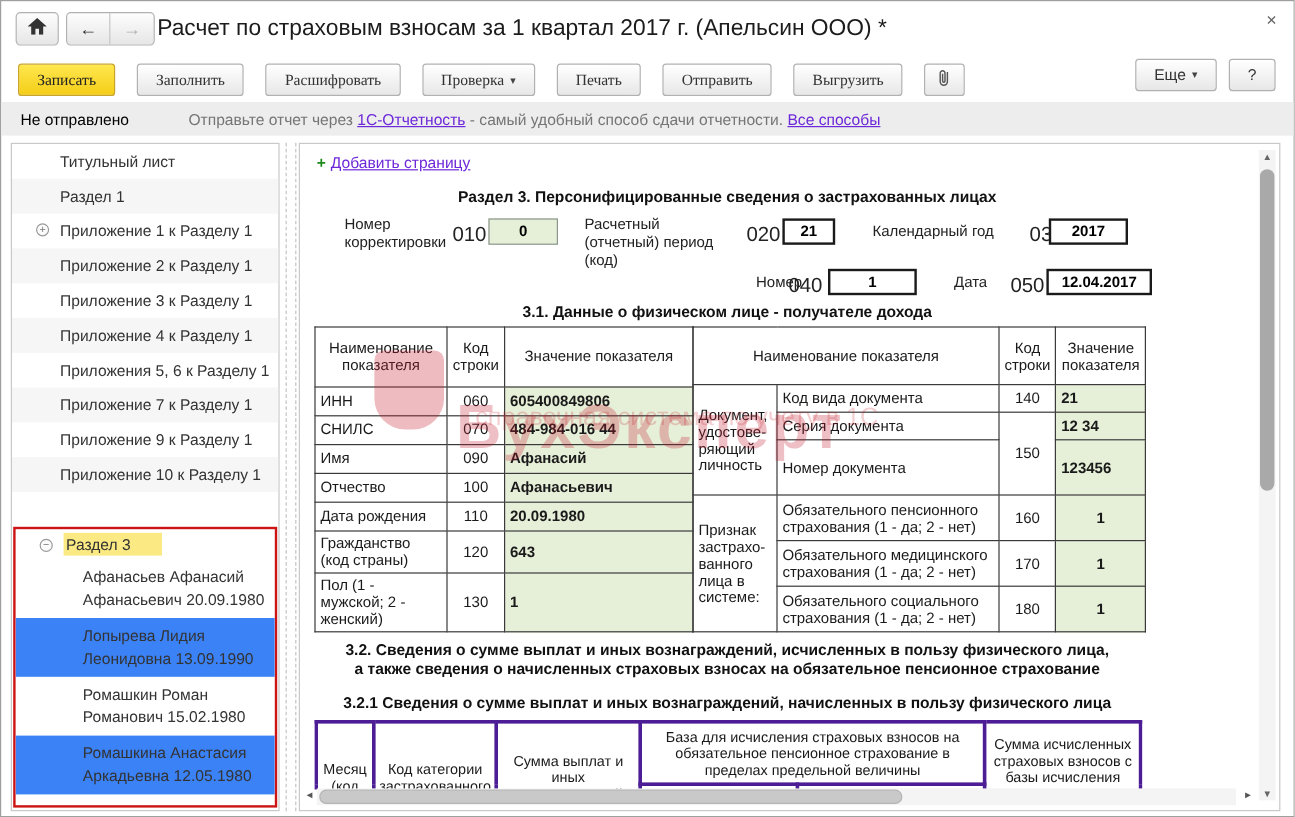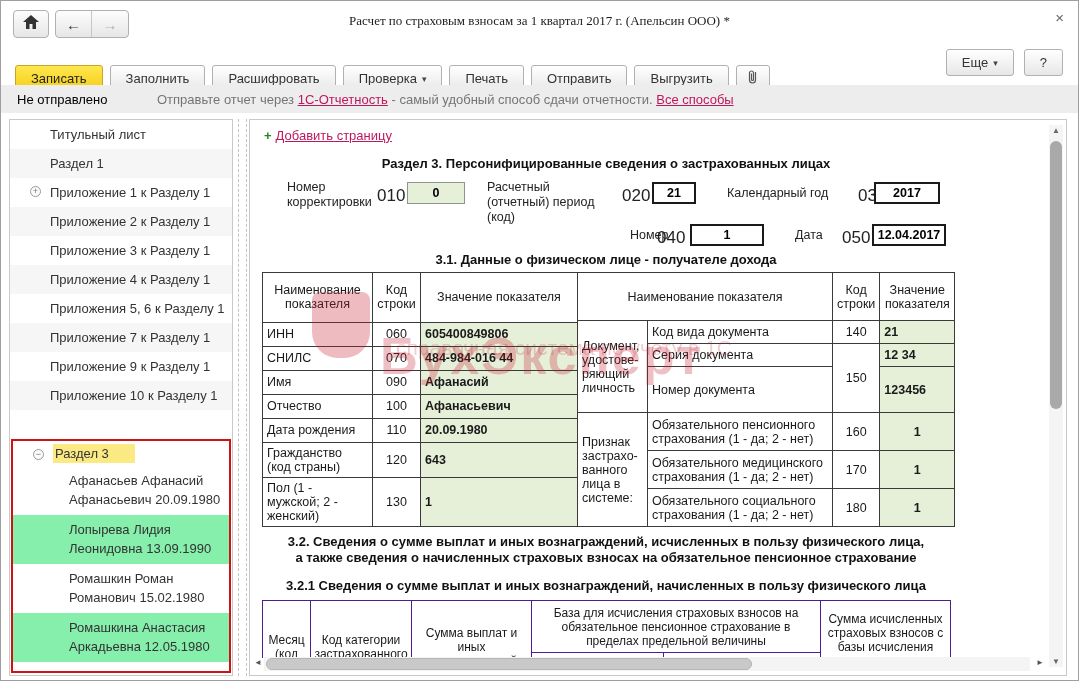--- a/index.html
+++ b/index.html
@@ -13,57 +13,57 @@
              border:1px solid #b1b1b1; border-radius:4px; display:flex; align-items:center;
              justify-content:center; color:#333; cursor:pointer; }
   #home-btn { left:12px; width:36px; }
   #nav-group { position:absolute; top:9px; left:54px; width:74px; height:28px;
                background:linear-gradient(#fdfdfd,#e6e6e6); border:1px solid #b1b1b1;
                border-radius:4px; display:flex; }
   .nav-half { width:50%; display:flex; align-items:center; justify-content:center;
               font-size:15px; font-weight:bold; }
   .nav-back { color:#333; border-right:1px solid #c6c6c6; }
   .nav-fwd  { color:#b0b0b0; }
-  #win-title { position:absolute; top:12px; left:130px; right:130px; text-align:center;
-               font-size:13px; color:#1c1c1c; white-space:nowrap; overflow:hidden;font-family:Liberation Serif, serif; }
+  #win-title { position:absolute; top:12px; left:130px; right:130px; 
+               font-size:19px; color:#1c1c1c; white-space:nowrap; overflow:hidden; }
   #win-close { position:absolute; top:8px; right:14px; font-size:15px; color:#666; cursor:pointer; }
 
   
-  #toolbar { position:absolute; top:64px; left:14px; display:flex; gap:7px; }
+  #toolbar { position:absolute; top:52px; left:14px; display:flex; gap:18px;font-family:Liberation Serif, serif; }
   .tb-btn { height:27px; padding:0 15px; background:linear-gradient(#ffffff,#e7e7e7);
             border:1px solid #b1b1b1; border-radius:3px; font-size:13px; color:#333;
             display:flex; align-items:center; gap:5px; cursor:pointer; white-space:nowrap; }
   .tb-btn .caret { font-size:9px; color:#444; }
   .tb-save { background:linear-gradient(#ffe74e,#f4cd17); border-color:#c9a42b; color:#222; }
   .tb-clip { padding:0 10px; }
   #toolbar-right { position:absolute; top:48px; right:15px; display:flex; gap:10px; }
 
   
   #statusbar { position:absolute; top:84px; left:0; width:1079px; height:28px; background:#ededed;
                font-size:13px; display:flex; align-items:center; }
   #status-state { margin-left:16px; color:#000000; width:140px; }
   #status-msg { color:#757575; }
-  .lnk { color:#be185d; text-decoration:underline; cursor:pointer; }
+  .lnk { color:#6d28d9; text-decoration:underline; cursor:pointer; }
 
   
   #sidebar { position:absolute; left:8px; top:118px; width:224px; height:557px;
              border:1px solid #c9c9c9; background:#fff; overflow:hidden; }
   .nav-item { position:relative; padding:6px 6px 6px 40px; font-size:13px; color:#333;
               line-height:17px; cursor:pointer; }
   .nav-item.alt { background:#f6f6f6; }
   .expander { position:absolute; left:20px; top:8px; width:11px; height:11px; border:1px solid #9a9a9a;
               border-radius:50%; font-size:9px; line-height:9px; text-align:center; color:#777;
               background:#fbfbfb; }
   #section3-wrap { position:absolute; left:1px; right:1px; top:319px; bottom:2px;
                    border:2px solid #cc1414; overflow:hidden; background:#fff; }
   .sec3-head { position:relative; padding:5px 6px 5px 40px; font-size:13px; color:#333; cursor:pointer; }
   .sec3-head .hl { background:#fbe983; padding:2px 26px 2px 2px; }
   .person { position:relative; padding:5px 8px 6px 56px; font-size:13px; color:#333;
             line-height:19px; cursor:pointer; }
-  .person.alt { background:#86efac; }
+  .person.alt { background:#3b82f6; }
 
   #splitter { position:absolute; left:237px; top:118px; width:9px; height:557px;
               border-left:1px dashed #c3c3c3; border-right:1px dashed #c3c3c3; cursor:col-resize; }
 
   
   #main { position:absolute; left:248px; top:118px; width:818px; height:557px;
           border:1px solid #c9c9c9; background:#fff; overflow:hidden; }
   #add-page { position:absolute; left:14px; top:8px; font-size:13px; cursor:pointer; }
   #add-page .plus { color:#1d8a1d; font-weight:bold; margin-right:4px; }
   .centered { position:absolute; left:0; width:712px; text-align:center; font-weight:bold;
@@ -90,21 +90,21 @@
   #wm { position:absolute; left:50px; top:158px; width:640px; pointer-events:none; }
   #wm .shield { position:absolute; left:12px; top:14px; width:58px; height:66px;
                 background:rgba(195,30,45,.30); border-radius:8px 8px 26px 26px; }
   #wm .l1 { position:absolute; left:80px; top:0; font-size:52px; font-weight:bold;
             color:rgba(195,30,45,.28); letter-spacing:2px; white-space:nowrap;margin-top:48px; }
   #wm .l2 { position:absolute; left:96px; top:58px; font-size:21px;
             color:rgba(195,30,45,.22); white-space:nowrap; }
 
   
   #t321-clip { position:absolute; left:12px; top:480px; width:690px; height:58px; overflow:hidden; }
-  #t321 td { border:1px solid #4c1d95; font-size:12px; color:#1a1a1a; padding:2px 3px;
+  #t321 td { border:3px solid #4c1d95; font-size:12px; color:#1a1a1a; padding:2px 3px;
              text-align:center; vertical-align:middle; }
   #t321 .r1 td { height:52px; }
   #t321 .r2 td { height:40px; vertical-align:top; }
 
   
   .sb-track-v { position:absolute; right:3px; top:5px; width:14px; height:542px; background:#f4f4f4; }
   .sb-thumb-v { position:absolute; left:1px; top:16px; width:12px; height:268px; background:#a9a9a9;
                 border-radius:6px; }
   .sb-arrow { position:absolute; font-size:8px; color:#666; text-align:center; width:14px; cursor:pointer; }
   .sb-track-h { position:absolute; left:14px; top:537px; width:766px; height:14px; background:#f4f4f4; }
@@ -216,21 +216,21 @@
     <div class="fld-label" style="left:477px; top:66px;">Календарный год</div>
     <div class="fld-code" style="left:608px; top:66px;">030</div>
     <div class="vbox" style="left:624px; top:62px; width:66px;">2017</div>
 
     <div class="fld-label" style="left:352px; top:108px;margin-left:28px;">Номер</div>
     <div class="fld-code" style="left:407px; top:108px;">040</div>
     <div class="vbox" style="left:440px; top:104px; width:74px;">1</div>
 
     <div class="fld-label" style="left:545px; top:108px;">Дата</div>
     <div class="fld-code" style="left:592px; top:108px;">050</div>
-    <div class="vbox" style="left:622px; top:104px; width:74px;">12.04.2017</div>
+    <div class="vbox" style="left:622px; top:104px; width:88px;">12.04.2017</div>
 
     <div class="centered" style="top:132px;">3.1. Данные о физическом лице - получателе дохода</div>
 
     <div id="t31">
       <table>
         <colgroup>
             <col style="width:110px">
             <col style="width:48px">
             <col style="width:157px">
           </colgroup>

